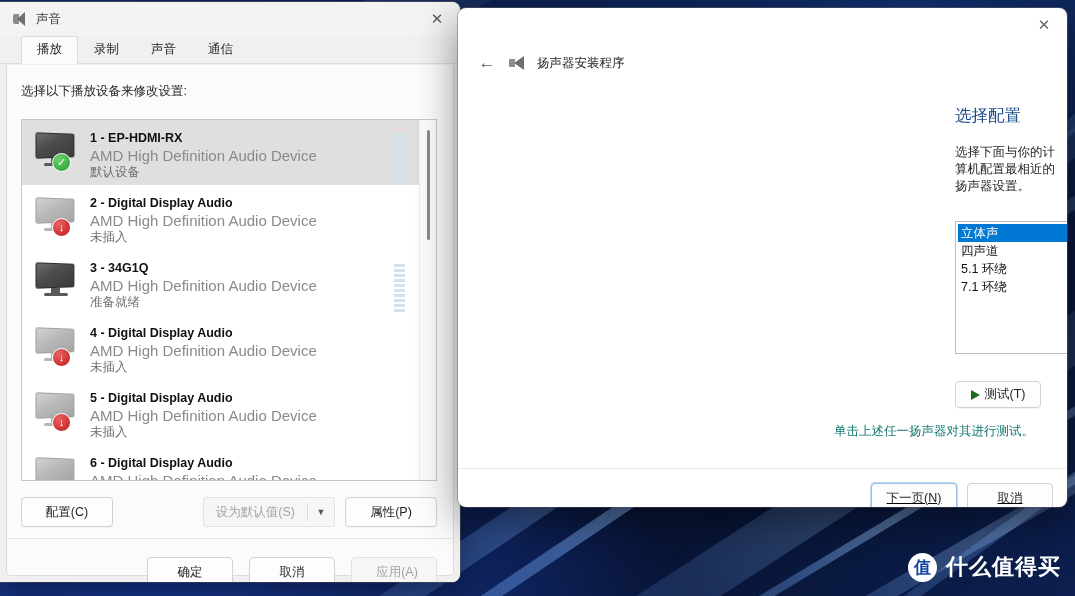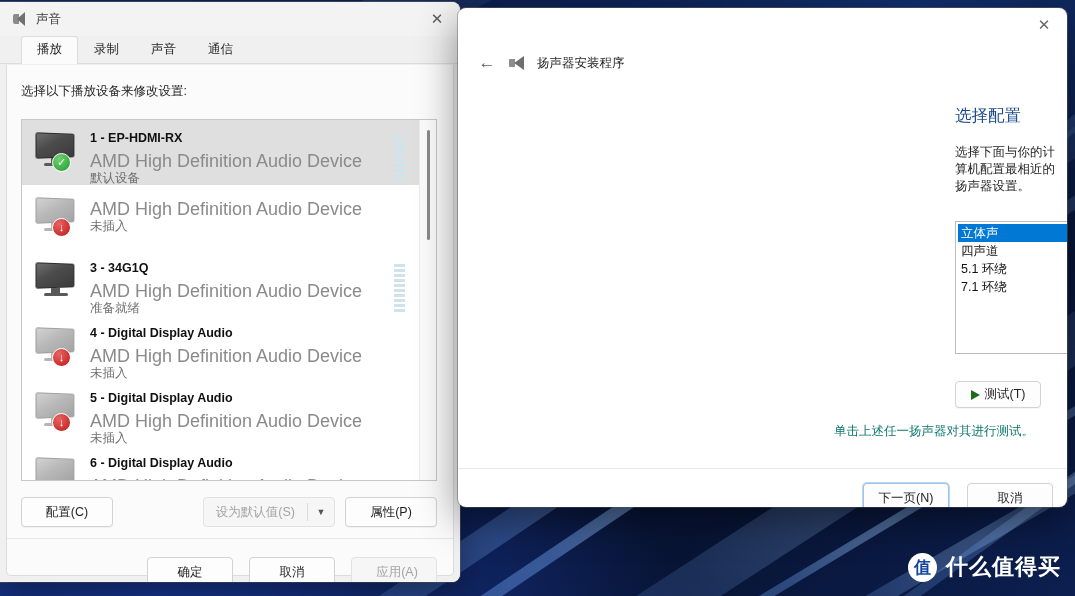--- a/index.html
+++ b/index.html
@@ -133,21 +133,21 @@
     position: absolute; left: 20px; top: 22px;
     width: 19px; height: 19px; border-radius: 50%;
     border: 1.5px solid #ffffff;
     display: flex; align-items: center; justify-content: center;
     font-size: 11px; color: #fff; font-weight: bold; line-height: 1;
   }
   .badge.ok       { background: radial-gradient(circle at 35% 30%, #6fd16f, #1f9c2f); }
   .badge.unplug   { background: radial-gradient(circle at 35% 30%, #e86464, #c01717); }
   .dev-text { margin-left: 10px; padding-top: 4px; flex: 1 1 auto; }
   .dev-name { font-size: 12.5px; color: #101010; font-weight: bold; line-height: 17px; }
-  .dev-driver { font-size: 18px; color: #8a8a8a; line-height: 17px; margin-top: 6px; }
+  .dev-driver { font-size: 15px; color: #8a8a8a; line-height: 17px; }
   .dev-status { font-size: 12.5px; color: #6e6e6e; line-height: 17px; }
   .meter {
     width: 11px; margin: 8px 6px 0 0; flex: 0 0 auto;
     display: flex; flex-direction: column; gap: 2px;
   }
   .meter i { display: block; height: 3px; background: #cfe3ea; }
   .meter.hidden { visibility: hidden; }
   #list-scrollbar {
     position: absolute; top: 0; right: 0; bottom: 0; width: 17px;
     background: #fbfbfb; border-left: 1px solid #ececec;
@@ -254,21 +254,21 @@
     border-left: 9px solid #1d6b1d;
   }
   #wiz-hint {
     position: absolute; right: 33px; top: 415px;
     font-size: 12.5px; color: #0f766e;
   }
   #wiz-footer-sep {
     position: absolute; left: 0; right: 0; top: 460px; height: 1px; background: #e8e8e8;
   }
   #wiz-actions {
-    position: absolute; right: 14px; top: 475px; display: flex; gap: 18px;
+    position: absolute; right: 14px; top: 475px; display: flex; gap: 10px; text-decoration: underline;
   }
   #wiz-actions .btn { width: 86px; }
 
   
   #watermark {
     position: absolute; right: 14px; bottom: 14px;
     display: flex; align-items: center; gap: 9px;
   }
   #wm-logo {
     width: 29px; height: 29px; border-radius: 50%;
@@ -343,20 +343,21 @@
           </div>
 
           <div class="device">
             <div class="dev-icon">
               <span class="screen light"></span>
                 <span class="stand light"></span>
                 <span class="base light"></span>
               <span class="badge unplug">↓</span>
             </div>
             <div class="dev-text">
+              <div class="dev-name">2 - Digital Display Audio</div>
               <div class="dev-driver">AMD High Definition Audio Device</div>
               <div class="dev-status">未插入</div>
             </div>
             <div class="meter hidden">
               <i></i>
                 <i></i>
                 <i></i>
                 <i></i>
                 <i></i>
                 <i></i>

